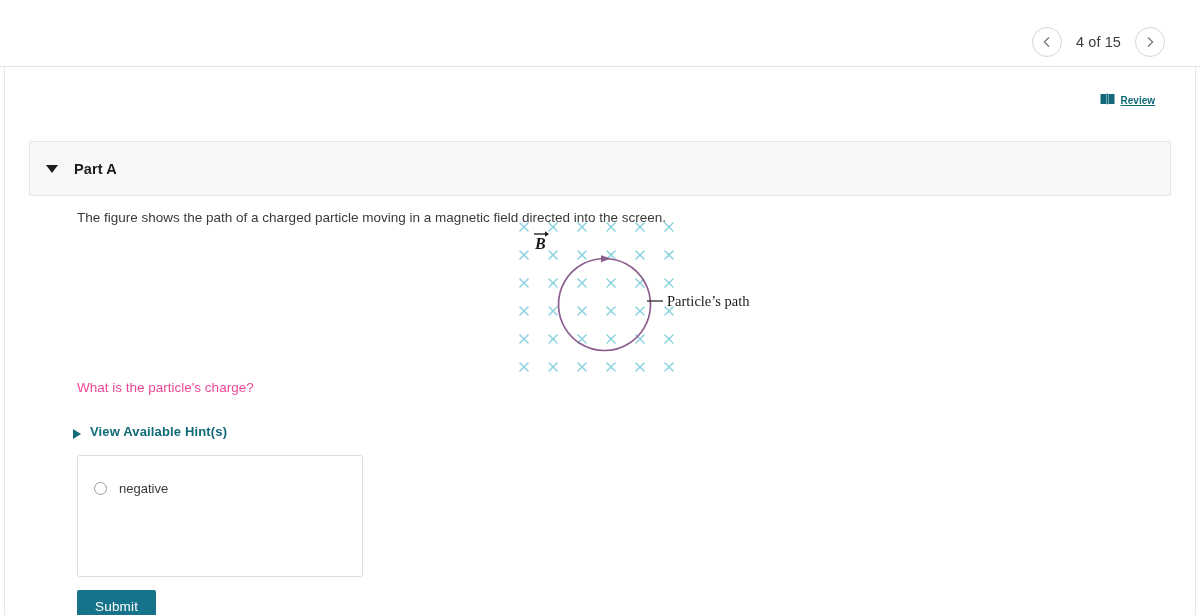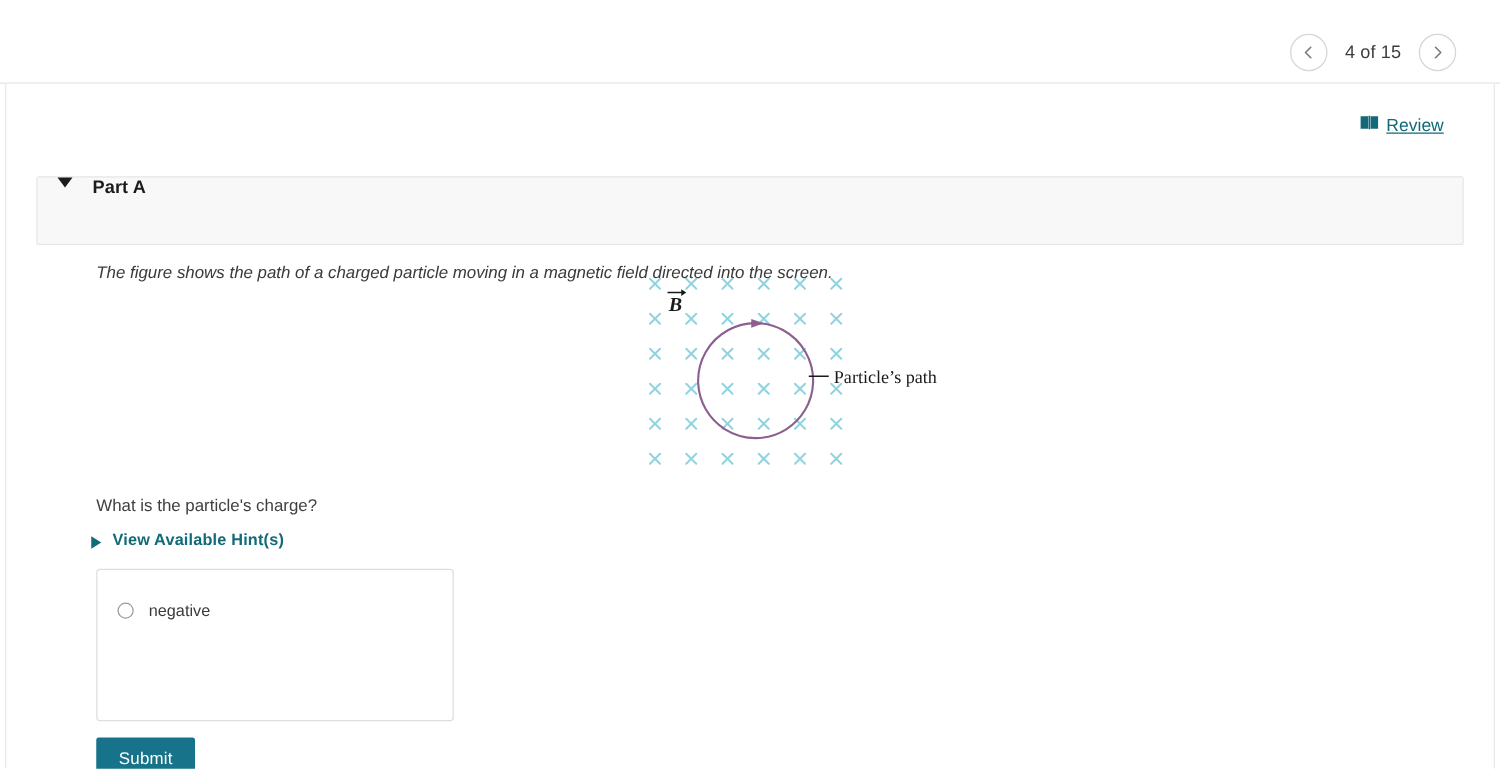--- a/index.html
+++ b/index.html
@@ -76,41 +76,42 @@
   .review-row {
     position: absolute;
     right: 40px;
     top: 24px;
     display: flex;
     align-items: center;
     gap: 6px;
   }
   .book-icon { display:block; }
   .review-link {
-    font-size: 14px;
+    font-size: 10px;
     color: #106a78;
     text-decoration: underline;
     cursor: pointer;
+    font-weight: bold;
   }
 
   
   .part-panel {
     position: absolute;
     left: 24px;
     top: 74px;
     width: 1142px;
     background: #f8f8f8;
     border: 1px solid #e6e6e6;
     border-radius: 2px;
     box-sizing: border-box;
     height: 55px;
   }
   .part-head {
     display: flex;
-    align-items: flex-start;
+    align-items: center;
     height: 53px;
     padding-left: 16px;
     gap: 16px;
   }
   .caret {
     width: 0; height: 0;
     border-left: 6px solid transparent;
     border-right: 6px solid transparent;
     border-top: 8px solid #1c1c1c;
     cursor: pointer;
@@ -123,39 +124,38 @@
   }
 
   
   .qtext {
     position: absolute;
     left: 72px;
     top: 143px;
     font-size: 13.5px;
     color: #3a3a3a;
     white-space: nowrap;
-    font-style: italic;
   }
 
   
   .figure {
     position: absolute;
     left: 500px;
     top: 148px;
     width: 250px;
     height: 160px;
   }
   .figure svg { display: block; }
 
   .qprompt {
     position: absolute;
     left: 72px;
-    top: 330px;
+    top: 313px;
     font-size: 13.5px;
-    color: #404040;
+    color: #ec4899;
   }
 
   .hint-row {
     position: absolute;
     left: 68px;
     top: 357px;
     display: flex;
     align-items: flex-end;
     gap: 9px;
     cursor: pointer;

